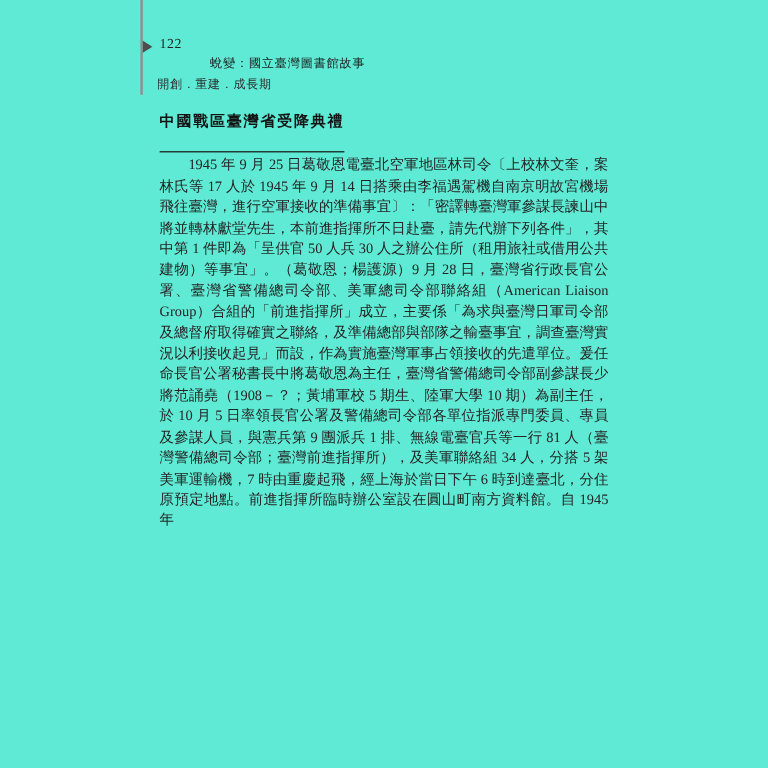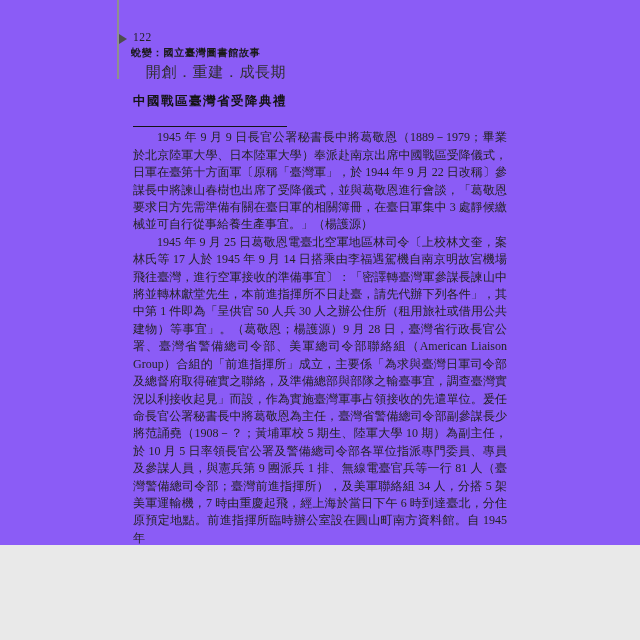--- a/index.html
+++ b/index.html
@@ -3,22 +3,22 @@
 <meta charset="utf-8">
 <style>
   html, body {
     margin: 0;
     padding: 0;
     background: #e9e9e9;
   }
   .page {
     position: relative;
     width: 640px;
-    height: 545px;
-    background: #8b5cf6;
+    height: 640px;
+    background: #5eead4;
     overflow: hidden;
     font-family: "Liberation Serif", "DejaVu Serif", serif;
     color: #262626;
   }
 
   
   .header-rule {
     position: absolute;
     left: 117px;
     top: 0;
@@ -48,31 +48,32 @@
   }
   .header-block {
     position: absolute;
     left: 131px;
     top: 46px;
     width: 170px;
     font-family: "Liberation Sans", "DejaVu Sans", sans-serif;
   }
   .book-title {
     font-size: 10px;
-    font-weight: bold;
+    font-weight: normal;
     letter-spacing: 0.8px;
     color: #1a1a1a;
     white-space: nowrap;
+    margin-left: 44px;
   }
   .book-subtitle {
     margin-top: 3px;
-    font-size: 15px;
+    font-size: 10px;
     letter-spacing: 0.6px;
     color: #2e2e2e;
-    text-align: center;
+    text-align: left;
     white-space: nowrap;
   }
 
   
   .body-text {
     position: absolute;
     left: 133px;
     top: 90px;
     width: 374px;
     font-size: 12px;
@@ -114,18 +115,17 @@
     <div class="book-title">蛻變：國立臺灣圖書館故事</div>
     <div class="book-subtitle">開創．重建．成長期</div>
   </div>
 
   <div class="body-text">
 
     <h3 class="section-heading">
       <span class="underlined">中國戰區臺灣省受降典禮</span>
     </h3>
 
-    <p class="para indent">1945 年 9 月 9 日長官公署秘書長中將葛敬恩（1889－1979；畢業於北京陸軍大學、日本陸軍大學）奉派赴南京出席中國戰區受降儀式，日軍在臺第十方面軍〔原稱「臺灣軍」，於 1944 年 9 月 22 日改稱〕參謀長中將諫山春樹也出席了受降儀式，並與葛敬恩進行會談，「葛敬恩要求日方先需準備有關在臺日軍的相關簿冊，在臺日軍集中 3 處靜候繳械並可自行從事給養生產事宜。」（楊護源）</p>
 
     <p class="para indent">1945 年 9 月 25 日葛敬恩電臺北空軍地區林司令〔上校林文奎，案林氏等 17 人於 1945 年 9 月 14 日搭乘由李福遇駕機自南京明故宮機場飛往臺灣，進行空軍接收的準備事宜〕：「密譯轉臺灣軍參謀長諫山中將並轉林獻堂先生，本前進指揮所不日赴臺，請先代辦下列各件」，其中第 1 件即為「呈供官 50 人兵 30 人之辦公住所（租用旅社或借用公共建物）等事宜」。（葛敬恩；楊護源）9 月 28 日，臺灣省行政長官公署、臺灣省警備總司令部、美軍總司令部聯絡組（American Liaison Group）合組的「前進指揮所」成立，主要係「為求與臺灣日軍司令部及總督府取得確實之聯絡，及準備總部與部隊之輸臺事宜，調查臺灣實況以利接收起見」而設，作為實施臺灣軍事占領接收的先遣單位。爰任命長官公署秘書長中將葛敬恩為主任，臺灣省警備總司令部副參謀長少將范誦堯（1908－？；黃埔軍校 5 期生、陸軍大學 10 期）為副主任，於 10 月 5 日率領長官公署及警備總司令部各單位指派專門委員、專員及參謀人員，與憲兵第 9 團派兵 1 排、無線電臺官兵等一行 81 人（臺灣警備總司令部；臺灣前進指揮所），及美軍聯絡組 34 人，分搭 5 架美軍運輸機，7 時由重慶起飛，經上海於當日下午 6 時到達臺北，分住原預定地點。前進指揮所臨時辦公室設在圓山町南方資料館。自 1945 年</p>
   </div>
 
 </div>
 
 </body></html>

